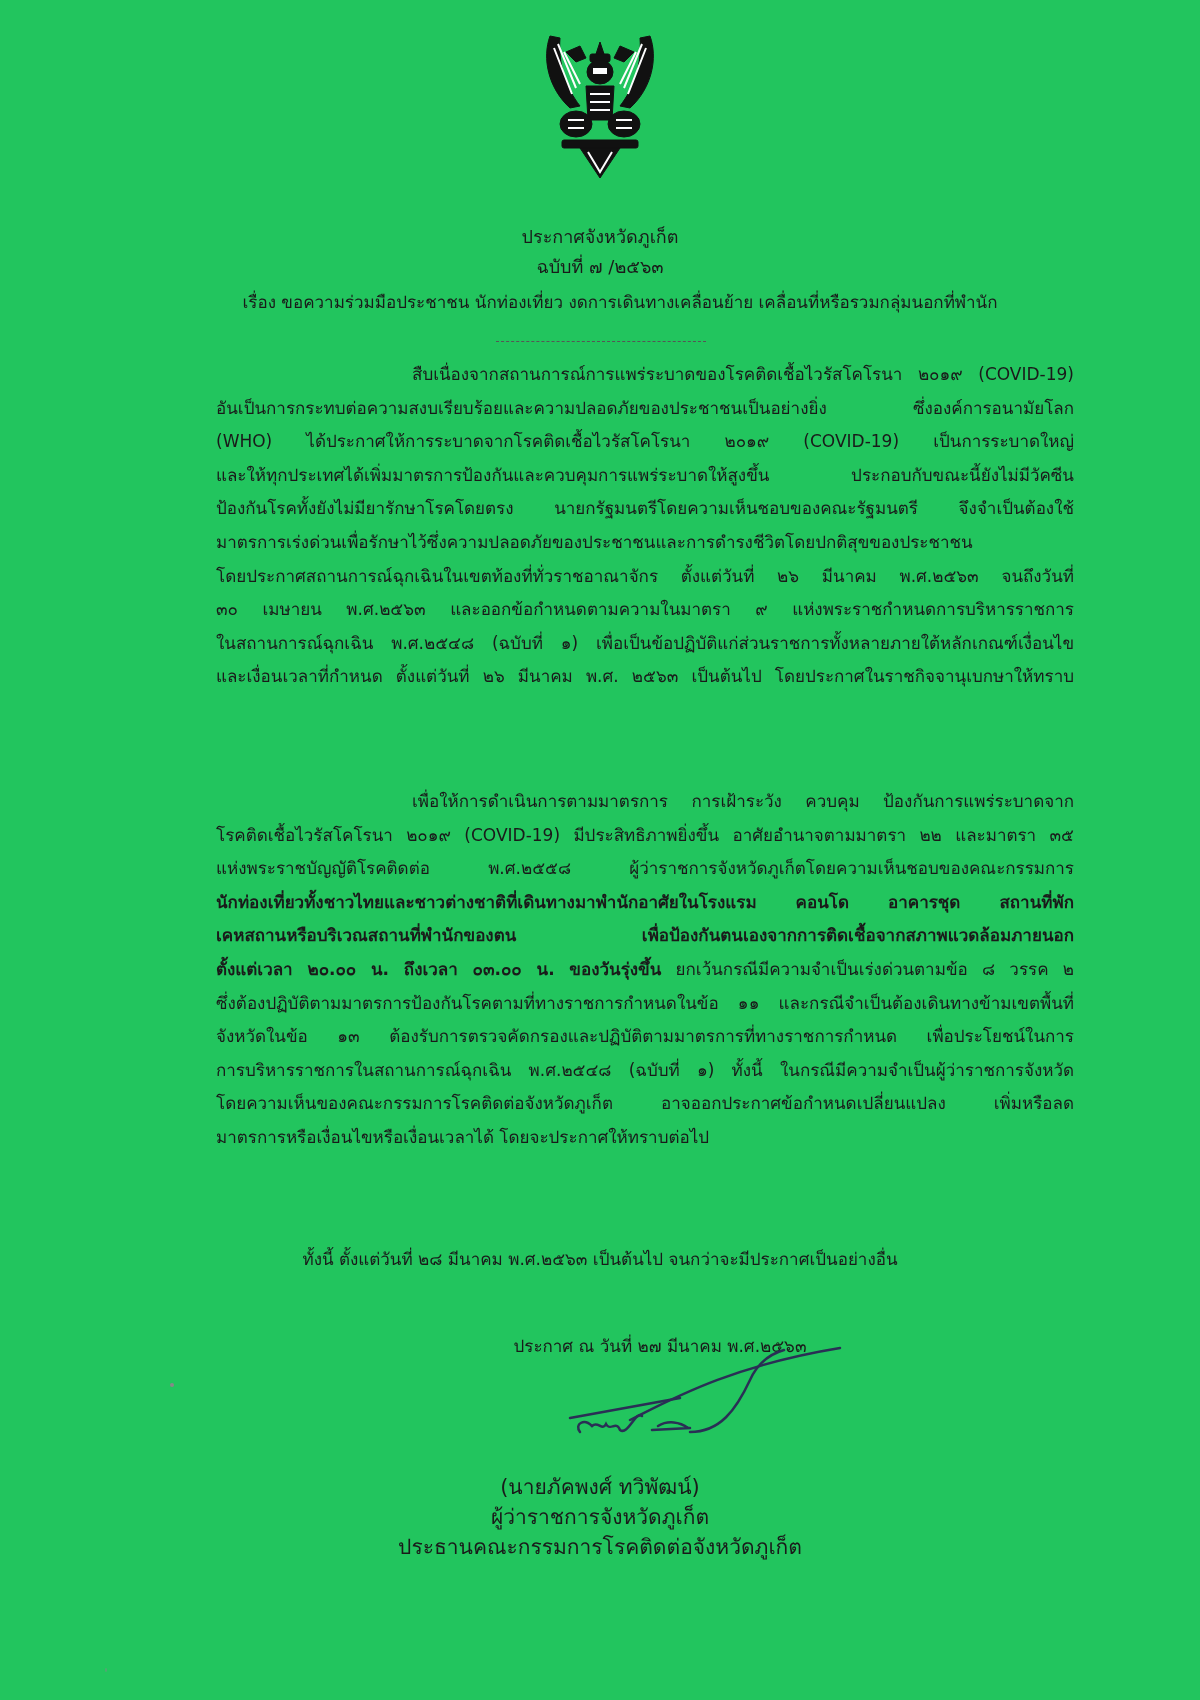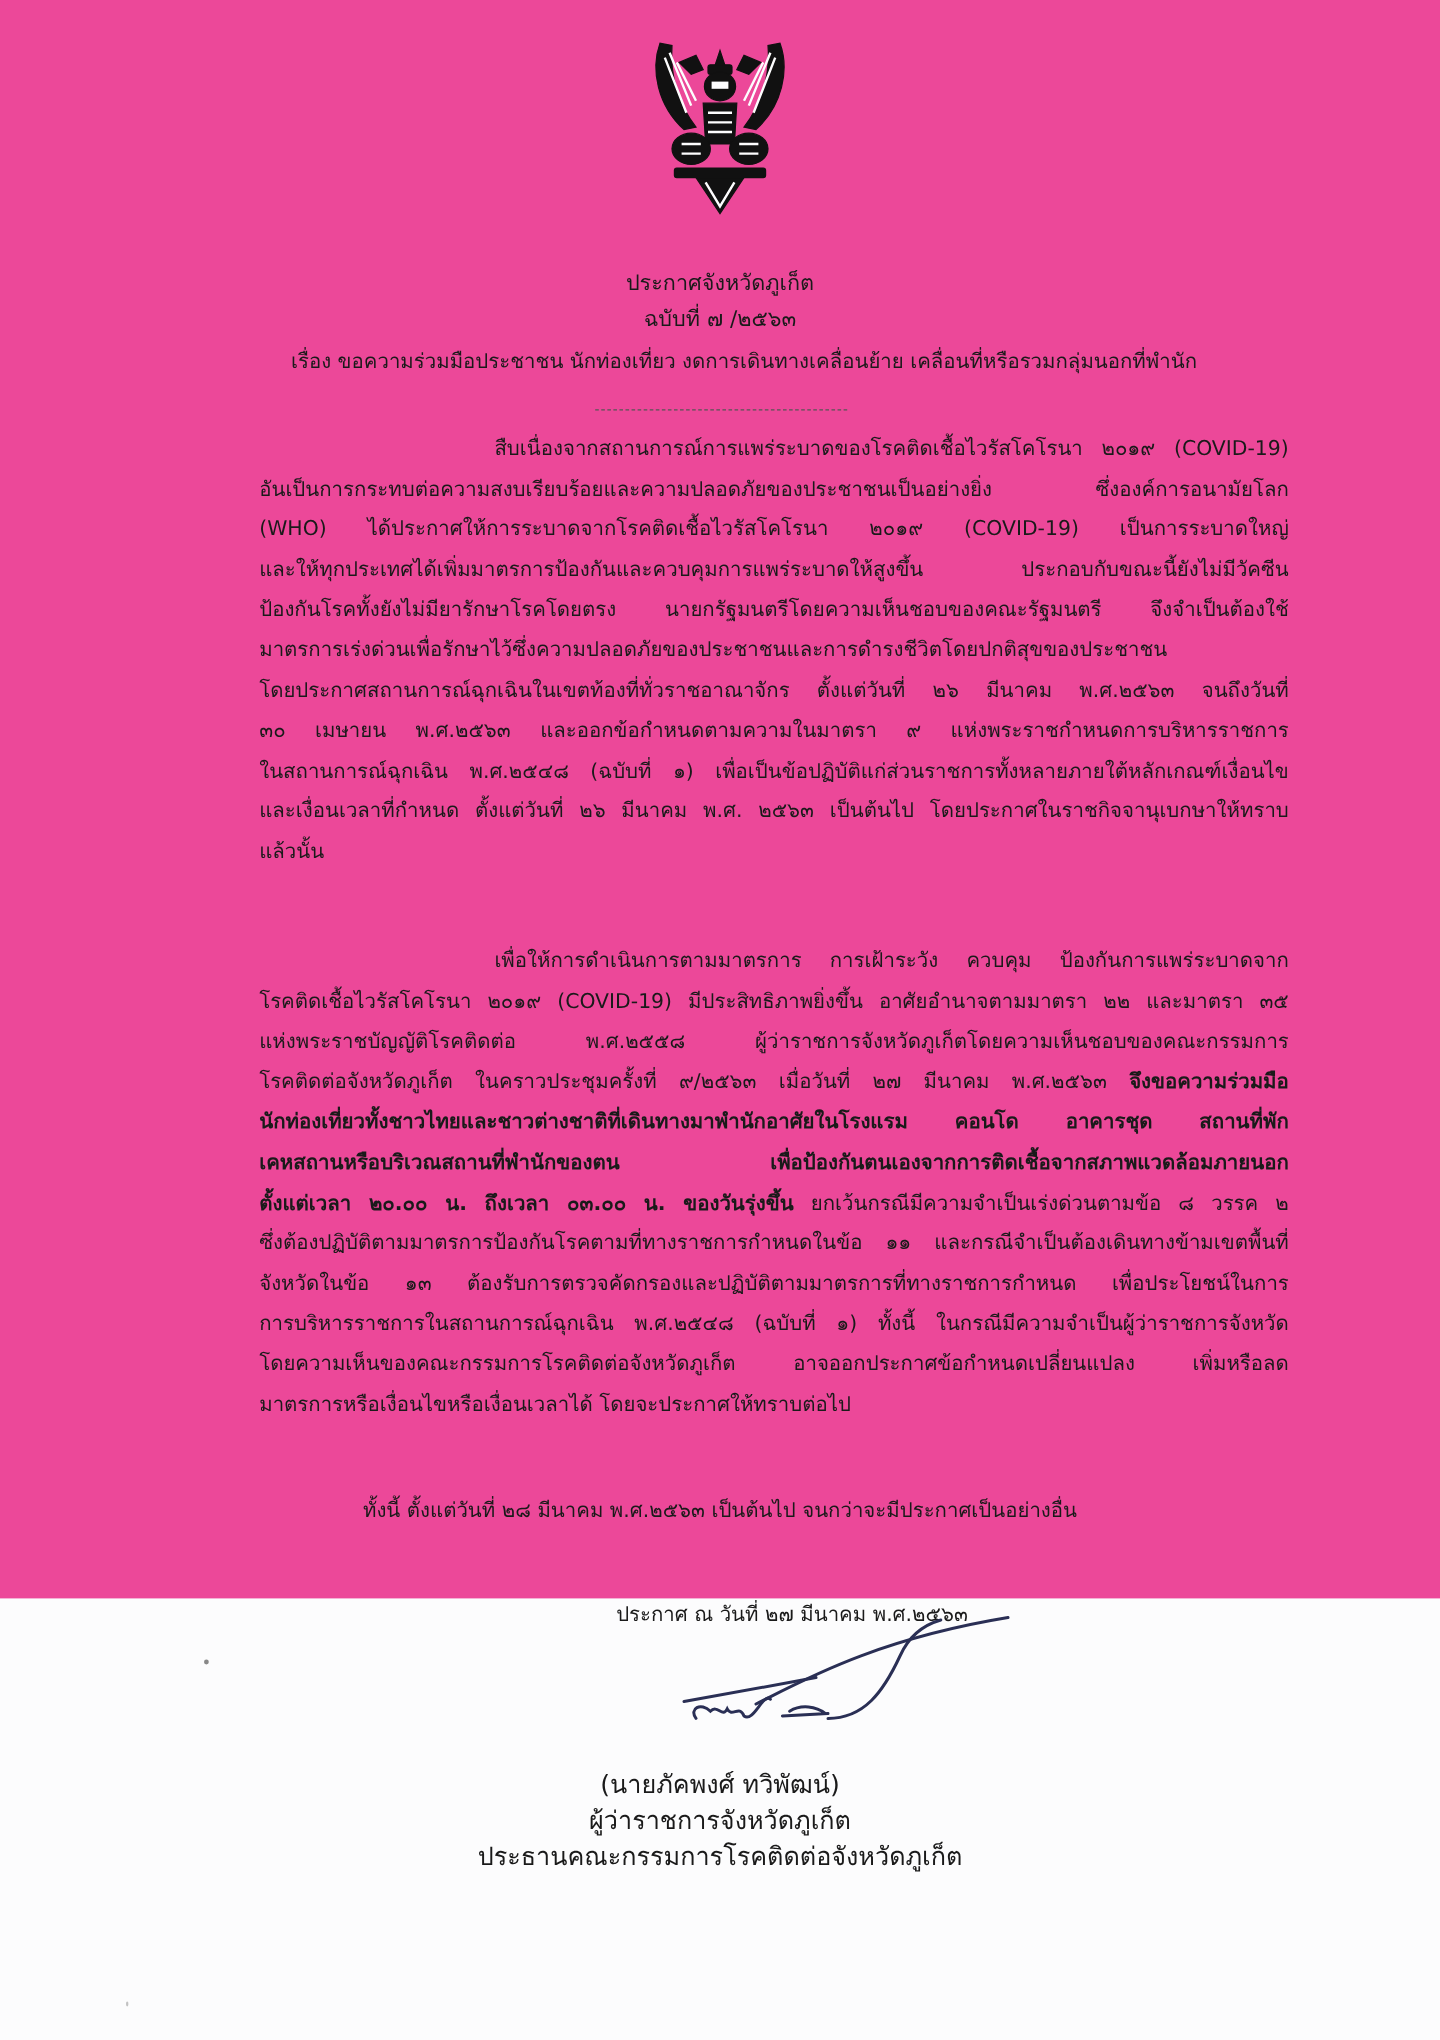--- a/index.html
+++ b/index.html
@@ -11,22 +11,22 @@
       width: 1200px;
       height: 1700px;
       position: relative;
       overflow: hidden;
       color: #1a1a1a;
       font-family: "DejaVu Sans", "Liberation Sans", sans-serif;
     }
     .page {
       position: absolute;
       left: 0; top: 0;
-      width: 1200px; height: 1332px;
-      background: #ec4899;
+      width: 1200px; height: 1700px;
+      background: #22c55e;
     }
     .emblem {
       position: absolute;
       left: 540px;
       top: 28px;
       width: 120px;
       height: 160px;
     }
     .heading {
       position: absolute;
@@ -152,28 +152,26 @@
     <span class="ln indent">สืบเนื่องจากสถานการณ์การแพร่ระบาดของโรคติดเชื้อไวรัสโคโรนา ๒๐๑๙ (COVID-19)</span>
     <span class="ln">อันเป็นการกระทบต่อความสงบเรียบร้อยและความปลอดภัยของประชาชนเป็นอย่างยิ่ง ซึ่งองค์การอนามัยโลก</span>
     <span class="ln">(WHO) ได้ประกาศให้การระบาดจากโรคติดเชื้อไวรัสโคโรนา ๒๐๑๙ (COVID-19) เป็นการระบาดใหญ่</span>
     <span class="ln">และให้ทุกประเทศได้เพิ่มมาตรการป้องกันและควบคุมการแพร่ระบาดให้สูงขึ้น ประกอบกับขณะนี้ยังไม่มีวัคซีน</span>
     <span class="ln">ป้องกันโรคทั้งยังไม่มียารักษาโรคโดยตรง นายกรัฐมนตรีโดยความเห็นชอบของคณะรัฐมนตรี จึงจำเป็นต้องใช้</span>
     <span class="ln">มาตรการเร่งด่วนเพื่อรักษาไว้ซึ่งความปลอดภัยของประชาชนและการดำรงชีวิตโดยปกติสุขของประชาชน</span>
     <span class="ln">โดยประกาศสถานการณ์ฉุกเฉินในเขตท้องที่ทั่วราชอาณาจักร ตั้งแต่วันที่ ๒๖ มีนาคม พ.ศ.๒๕๖๓ จนถึงวันที่</span>
     <span class="ln">๓๐ เมษายน พ.ศ.๒๕๖๓ และออกข้อกำหนดตามความในมาตรา ๙ แห่งพระราชกำหนดการบริหารราชการ</span>
     <span class="ln">ในสถานการณ์ฉุกเฉิน พ.ศ.๒๕๔๘ (ฉบับที่ ๑) เพื่อเป็นข้อปฏิบัติแก่ส่วนราชการทั้งหลายภายใต้หลักเกณฑ์เงื่อนไข</span>
     <span class="ln">และเงื่อนเวลาที่กำหนด ตั้งแต่วันที่ ๒๖ มีนาคม พ.ศ. ๒๕๖๓ เป็นต้นไป โดยประกาศในราชกิจจานุเบกษาให้ทราบ</span>
-    <span class="ln last">แล้วนั้น</span>
   </div>
 
   <div class="para" style="top:785px;">
     <span class="ln indent">เพื่อให้การดำเนินการตามมาตรการ การเฝ้าระวัง ควบคุม ป้องกันการแพร่ระบาดจาก</span>
     <span class="ln">โรคติดเชื้อไวรัสโคโรนา ๒๐๑๙ (COVID-19) มีประสิทธิภาพยิ่งขึ้น อาศัยอำนาจตามมาตรา ๒๒ และมาตรา ๓๕</span>
     <span class="ln">แห่งพระราชบัญญัติโรคติดต่อ พ.ศ.๒๕๕๘ ผู้ว่าราชการจังหวัดภูเก็ตโดยความเห็นชอบของคณะกรรมการ</span>
-    <span class="ln"><span>โรคติดต่อจังหวัดภูเก็ต ในคราวประชุมครั้งที่ ๙/๒๕๖๓ เมื่อวันที่ ๒๗ มีนาคม พ.ศ.๒๕๖๓ </span><span class="bold">จึงขอความร่วมมือ</span></span>
     <span class="ln bold">นักท่องเที่ยวทั้งชาวไทยและชาวต่างชาติที่เดินทางมาพำนักอาศัยในโรงแรม คอนโด อาคารชุด สถานที่พัก</span>
     <span class="ln bold">เคหสถานหรือบริเวณสถานที่พำนักของตน เพื่อป้องกันตนเองจากการติดเชื้อจากสภาพแวดล้อมภายนอก</span>
     <span class="ln"><span class="bold">ตั้งแต่เวลา ๒๐.๐๐ น. ถึงเวลา ๐๓.๐๐ น. ของวันรุ่งขึ้น</span><span> ยกเว้นกรณีมีความจำเป็นเร่งด่วนตามข้อ ๘ วรรค ๒</span></span>
     <span class="ln">ซึ่งต้องปฏิบัติตามมาตรการป้องกันโรคตามที่ทางราชการกำหนดในข้อ ๑๑ และกรณีจำเป็นต้องเดินทางข้ามเขตพื้นที่</span>
     <span class="ln">จังหวัดในข้อ ๑๓ ต้องรับการตรวจคัดกรองและปฏิบัติตามมาตรการที่ทางราชการกำหนด  เพื่อประโยชน์ในการ</span>
     <span class="ln">การบริหารราชการในสถานการณ์ฉุกเฉิน พ.ศ.๒๕๔๘ (ฉบับที่ ๑) ทั้งนี้ ในกรณีมีความจำเป็นผู้ว่าราชการจังหวัด</span>
     <span class="ln">โดยความเห็นของคณะกรรมการโรคติดต่อจังหวัดภูเก็ต อาจออกประกาศข้อกำหนดเปลี่ยนแปลง เพิ่มหรือลด</span>
     <span class="ln last">มาตรการหรือเงื่อนไขหรือเงื่อนเวลาได้ โดยจะประกาศให้ทราบต่อไป</span>
   </div>
 

